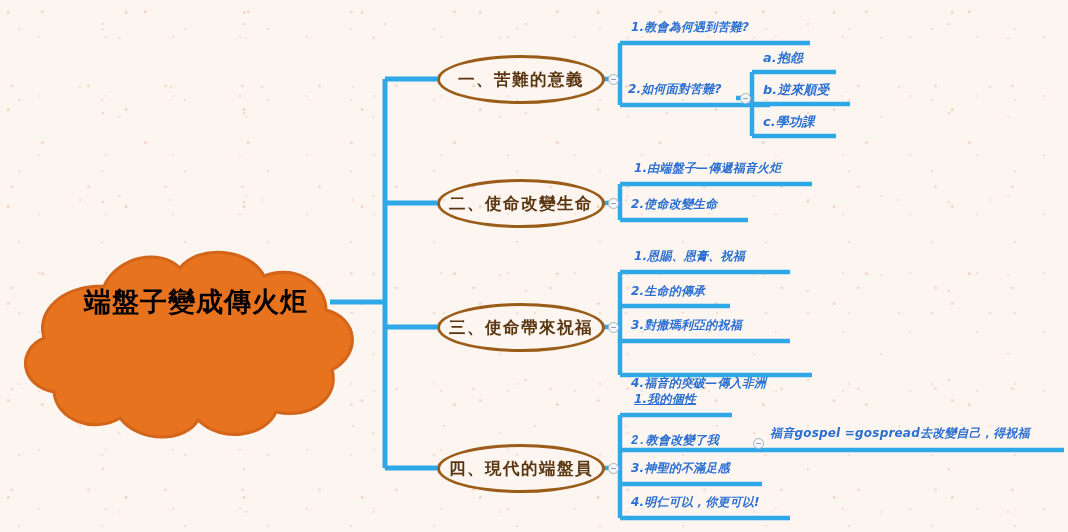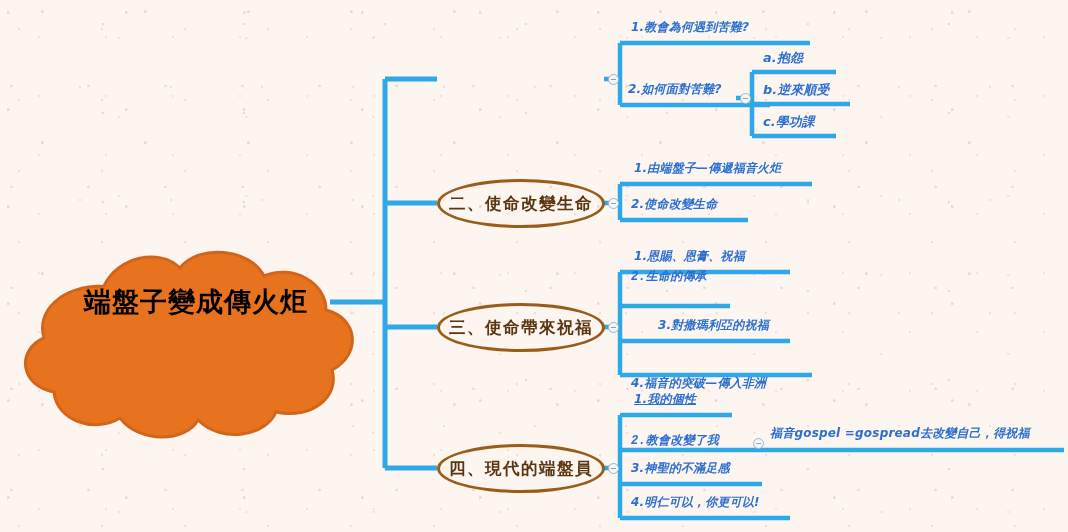--- a/index.html
+++ b/index.html
@@ -204,20 +204,23 @@
                C 326 282, 292 264, 264 276
                C 250 248, 198 244, 180 268
                C 160 248, 118 256, 104 286 Z" fill="#e8731f" stroke="#d2651a" stroke-width="3"></path>
     </g>
   </svg>
 
   <div class="cloud-wrap">
     <div class="cloud-label">端盤子變成傳火炬</div>
   </div>
 
+  <div class="oval" style="left:437px; top:55px; width:168px; height:49px;">
+    <span class="oval-label">一、苦難的意義</span>
+  </div>
   <div class="toggle" style="left:608px; top:74px;"></div>
 
   <div class="oval" style="left:437px; top:179px; width:168px; height:49px;">
     <span class="oval-label">二、使命改變生命</span>
   </div>
   <div class="toggle" style="left:608px; top:198px;"></div>
 
   <div class="oval" style="left:437px; top:303px; width:168px; height:49px;">
     <span class="oval-label">三、使命帶來祝福</span>
   </div>
@@ -234,22 +237,22 @@
   <div class="toggle" style="left:740px; top:93px;"></div>
 
   <div class="leaf small" style="left:763px; top:50px;">a.抱怨</div>
   <div class="leaf small" style="left:763px; top:82px;">b.逆來順受</div>
   <div class="leaf small" style="left:763px; top:114px;">c.學功課</div>
 
   <div class="leaf" style="left:634px; top:160px;">1.由端盤子—傳遞福音火炬</div>
   <div class="leaf" style="left:631px; top:196px;">2.使命改變生命</div>
 
   <div class="leaf" style="left:634px; top:248px;">1.恩賜、恩膏、祝福</div>
-  <div class="leaf" style="left:631px; top:268px;font-family:Liberation Mono, monospace;">2.生命的傳承</div>
-  <div class="leaf" style="left:631px; top:317px;margin-left:27px;">3.對撒瑪利亞的祝福</div>
+  <div class="leaf" style="left:631px; top:283px;">2.生命的傳承</div>
+  <div class="leaf" style="left:631px; top:317px;">3.對撒瑪利亞的祝福</div>
   <div class="leaf" style="left:631px; top:351px;margin-top:24px;">4.福音的突破—傳入非洲</div>
 
   <div class="leaf" style="left:634px; top:391px;text-decoration:underline;">1.我的個性</div>
 
   <div class="leaf" style="left:631px; top:432px;font-family:Liberation Mono, monospace;">2.教會改變了我</div>
   <div class="toggle" style="left:753px; top:438px;"></div>
   <div class="leaf" style="left:770px; top:425px;">福音gospel =gospread去改變自己，得祝福</div>
 
   <div class="leaf" style="left:631px; top:460px;">3.神聖的不滿足感</div>
   <div class="leaf" style="left:631px; top:494px;">4.明仁可以，你更可以!</div>

